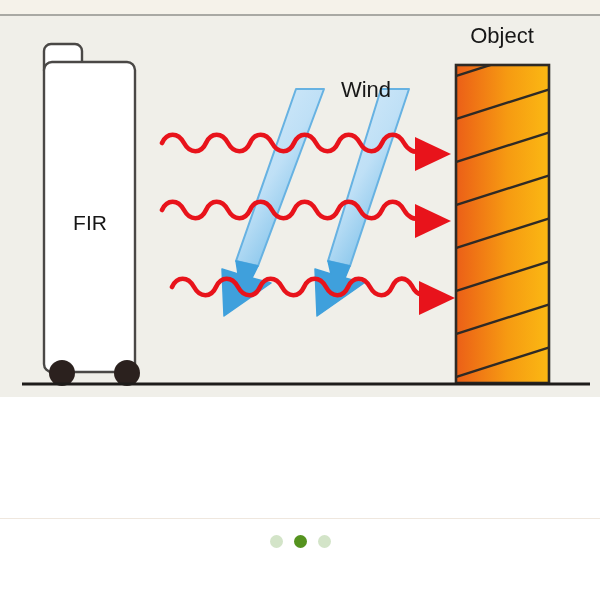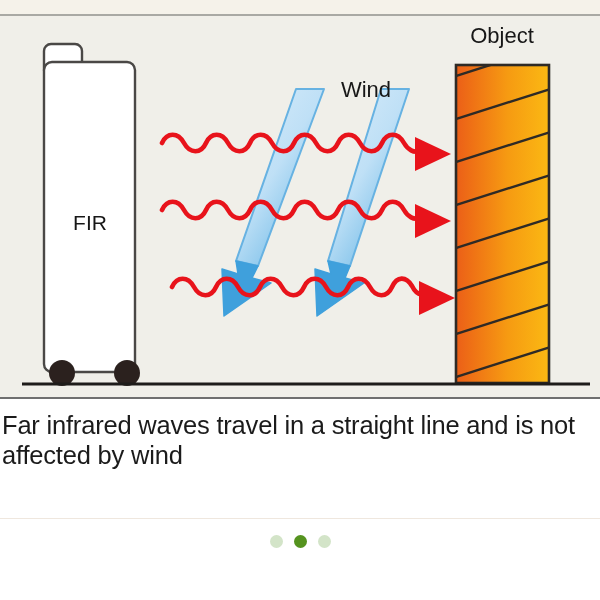--- a/index.html
+++ b/index.html
@@ -208,25 +208,20 @@
       </g>
 
       <line x1="22" y1="368" x2="590" y2="368" stroke="#1e1c1a" stroke-width="3"></line>
 
       <text x="366" y="81" text-anchor="middle" font-family="Liberation Sans, sans-serif" font-size="22" fill="#171717">Wind</text>
 
       <text x="502" y="27" text-anchor="middle" font-family="Liberation Sans, sans-serif" font-size="22" fill="#171717">Object</text>
     </svg>
   </div>
 
-  <div class="caption-band">
-    <div class="caption-top-rule"></div>
-    <div class="caption-text">Far infrared waves travel in a straight line and is not
-affected by wind</div>
-  </div>
 
   <div class="bottom-rule"></div>
 
   <div class="dots">
     <span class="dot"></span>
     <span class="dot active"></span>
     <span class="dot"></span>
   </div>
 
   <div class="footer-space"></div>

